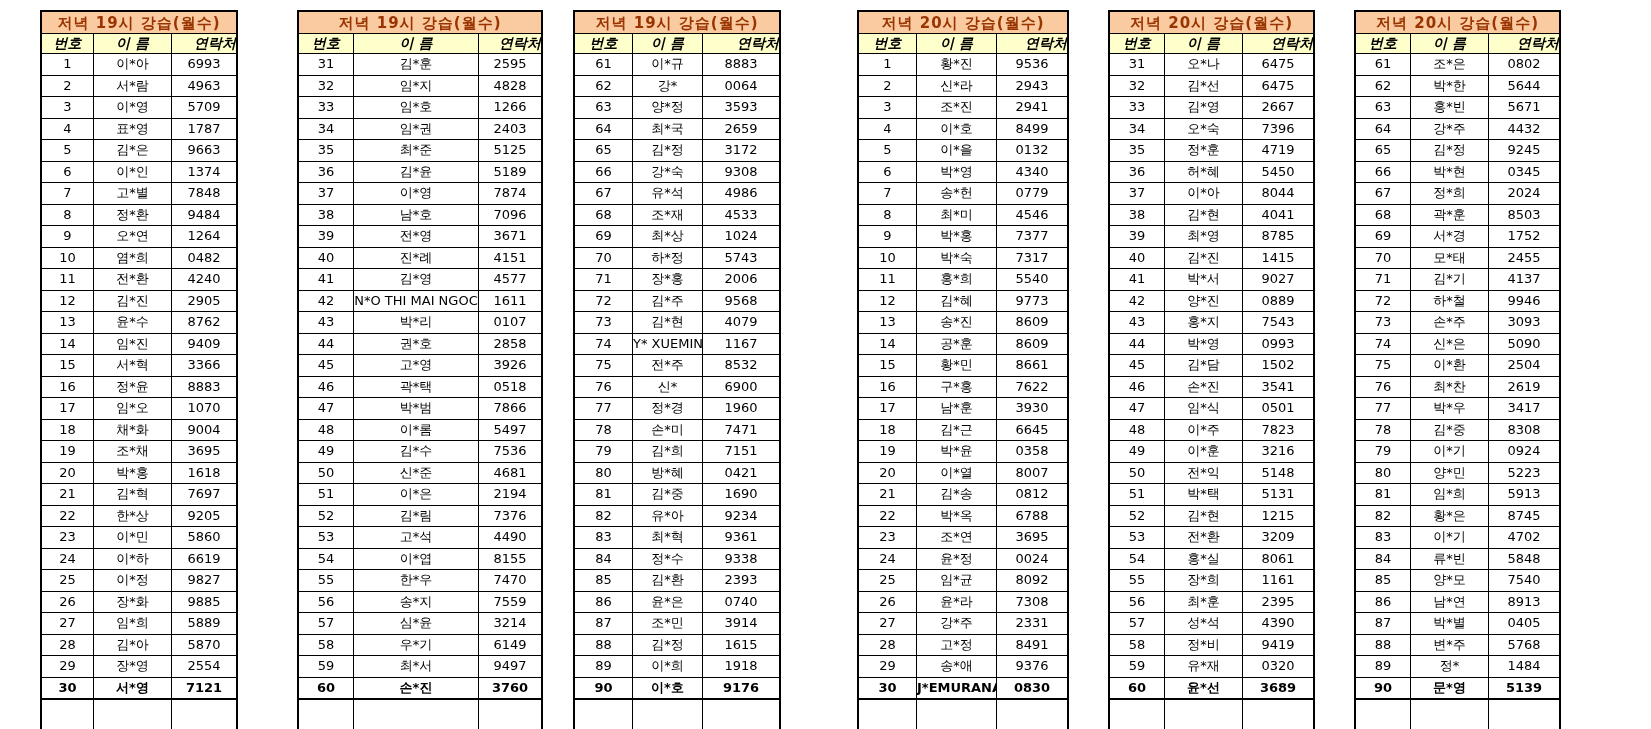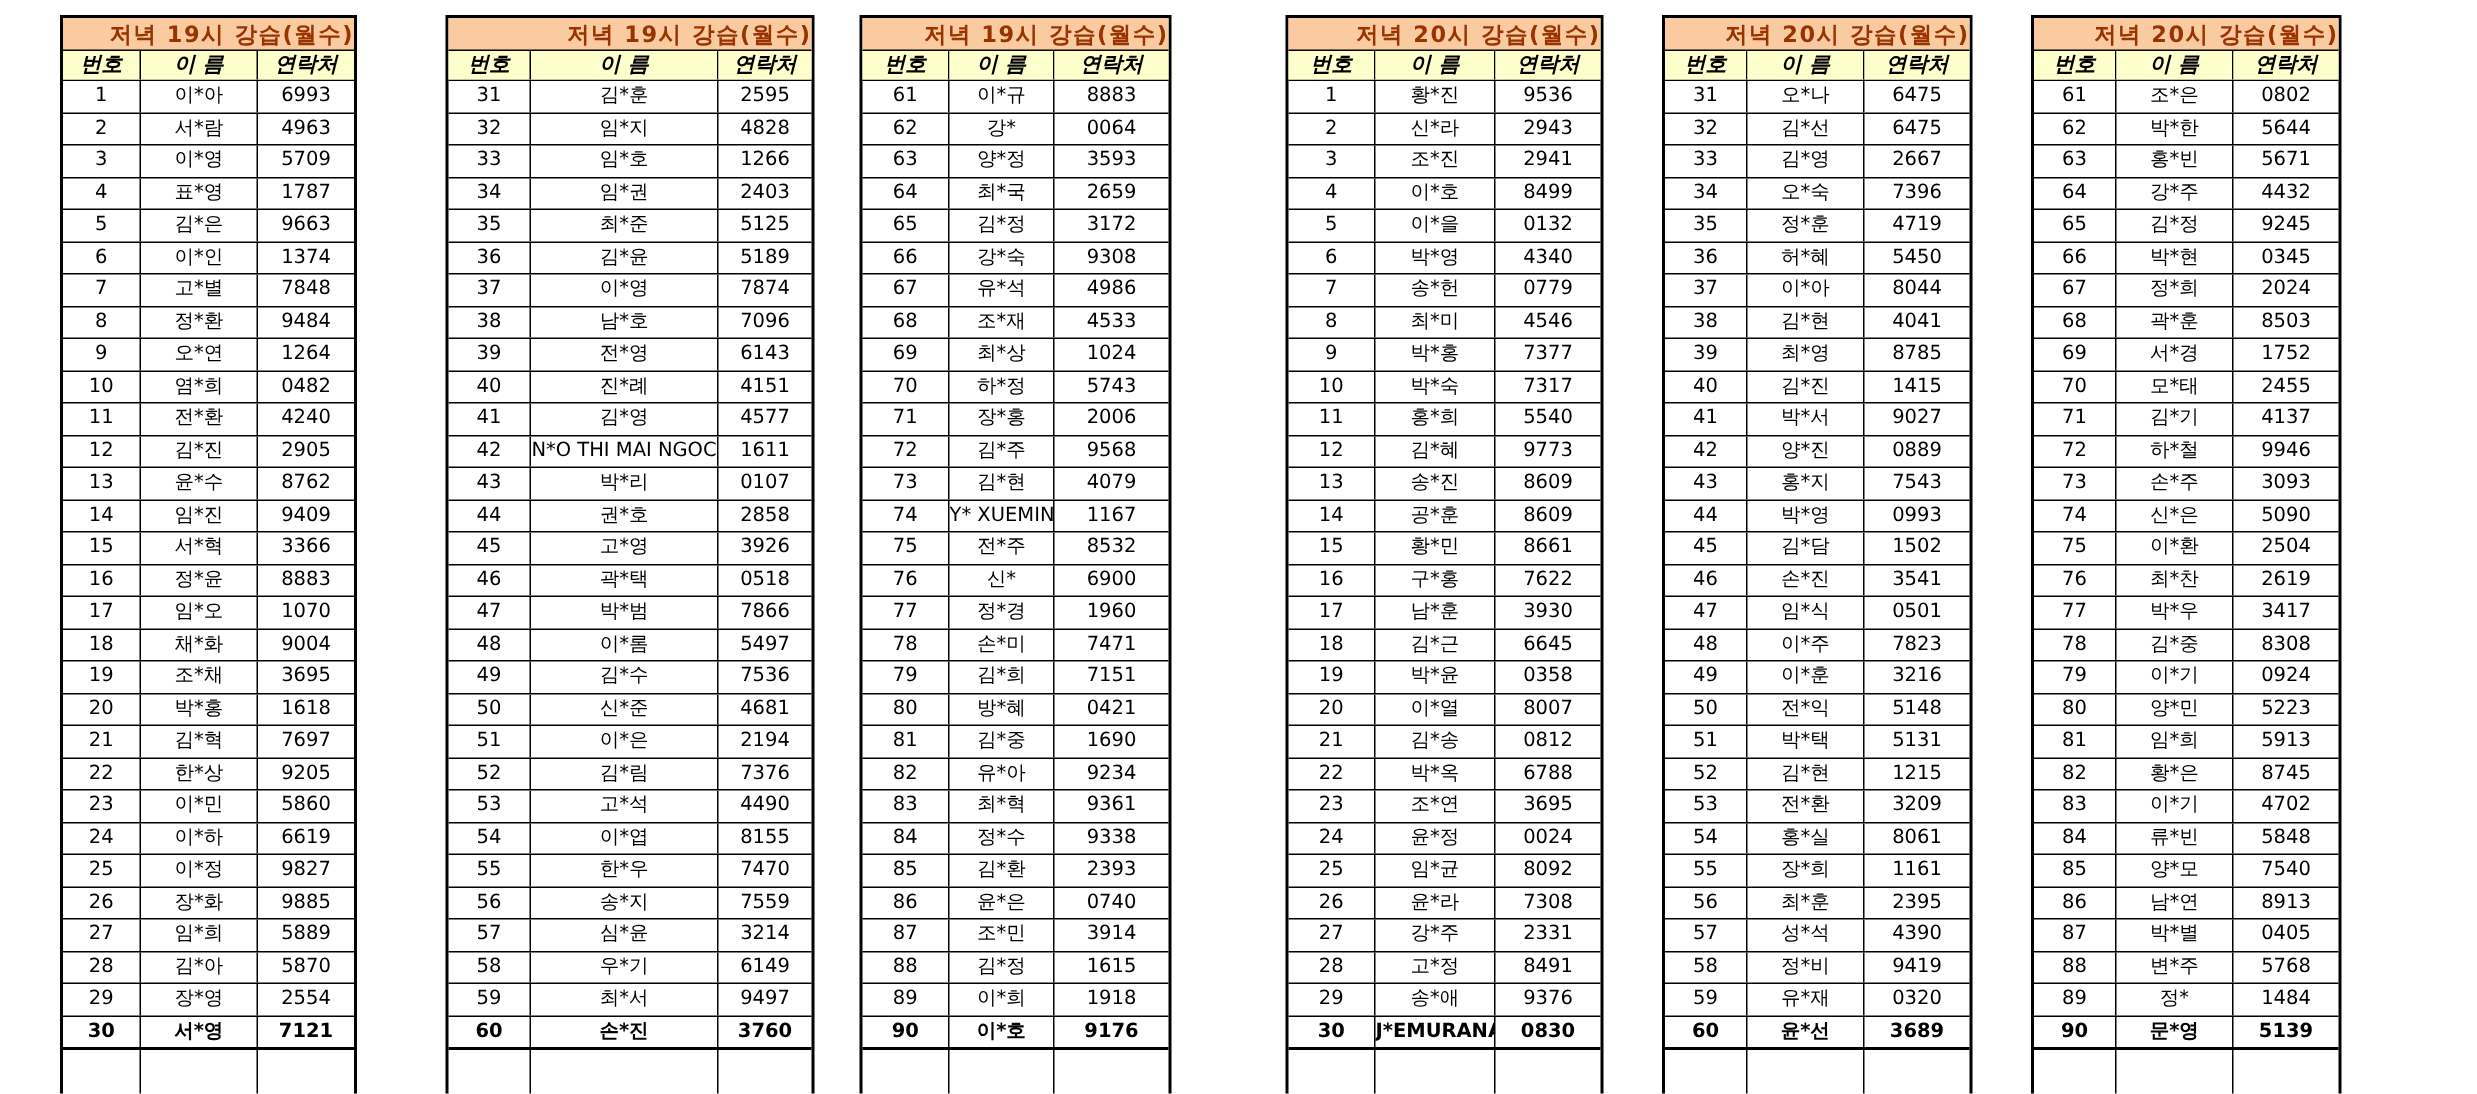--- a/index.html
+++ b/index.html
@@ -26,40 +26,40 @@
   .t3 { margin-left: 76px; }
   .t4 { margin-left: 39px; }
   .t5 { margin-left: 39px; }
   .title {
     height: 22px;
     background: var(--title-bg, #facba0);
     color: var(--title-text, #993300);
     font-weight: bold;
     font-size: 15px;
     letter-spacing: 1px;
-    text-align: right;
+    text-align: center;
     line-height: 22px;
     border-bottom: 1px solid var(--border, #000);
     white-space: nowrap;
     overflow: hidden;
   }
   .hrow { display: flex; border-bottom: 1px solid var(--border, #000); }
   .hcell {
     height: 19px;
     background: var(--header-bg, #ffffcc);
     font-weight: bold;
     font-size: 14px;
     text-align: center;
     line-height: 19px;
     border-right: 1px solid var(--border, #000);
     overflow: hidden;
     white-space: nowrap;
     font-style: italic;
   }
-  .hcell:last-child { border-right: none; }
+  .hcell:last-child { border-right: none; text-align: right; }
   .row { display: flex; border-bottom: 1px solid var(--border, #000); }
   .rows .row:last-child { border-bottom: none; font-weight: bold; }
   .cell {
     height: 20.5px;
     font-size: 13px;
     line-height: 20.5px;
     text-align: center;
     border-right: 1px solid var(--border, #000);
     overflow: hidden;
     white-space: nowrap;
@@ -291,21 +291,21 @@
           <div class="cell c2">7874</div>
         </div>
         <div class="row">
           <div class="cell c0">38</div>
           <div class="cell c1">남*호</div>
           <div class="cell c2">7096</div>
         </div>
         <div class="row">
           <div class="cell c0">39</div>
           <div class="cell c1">전*영</div>
-          <div class="cell c2">6143</div>
+          <div class="cell c2">3671</div>
         </div>
         <div class="row">
           <div class="cell c0">40</div>
           <div class="cell c1">진*례</div>
           <div class="cell c2">4151</div>
         </div>
         <div class="row">
           <div class="cell c0">41</div>
           <div class="cell c1">김*영</div>
           <div class="cell c2">4577</div>

